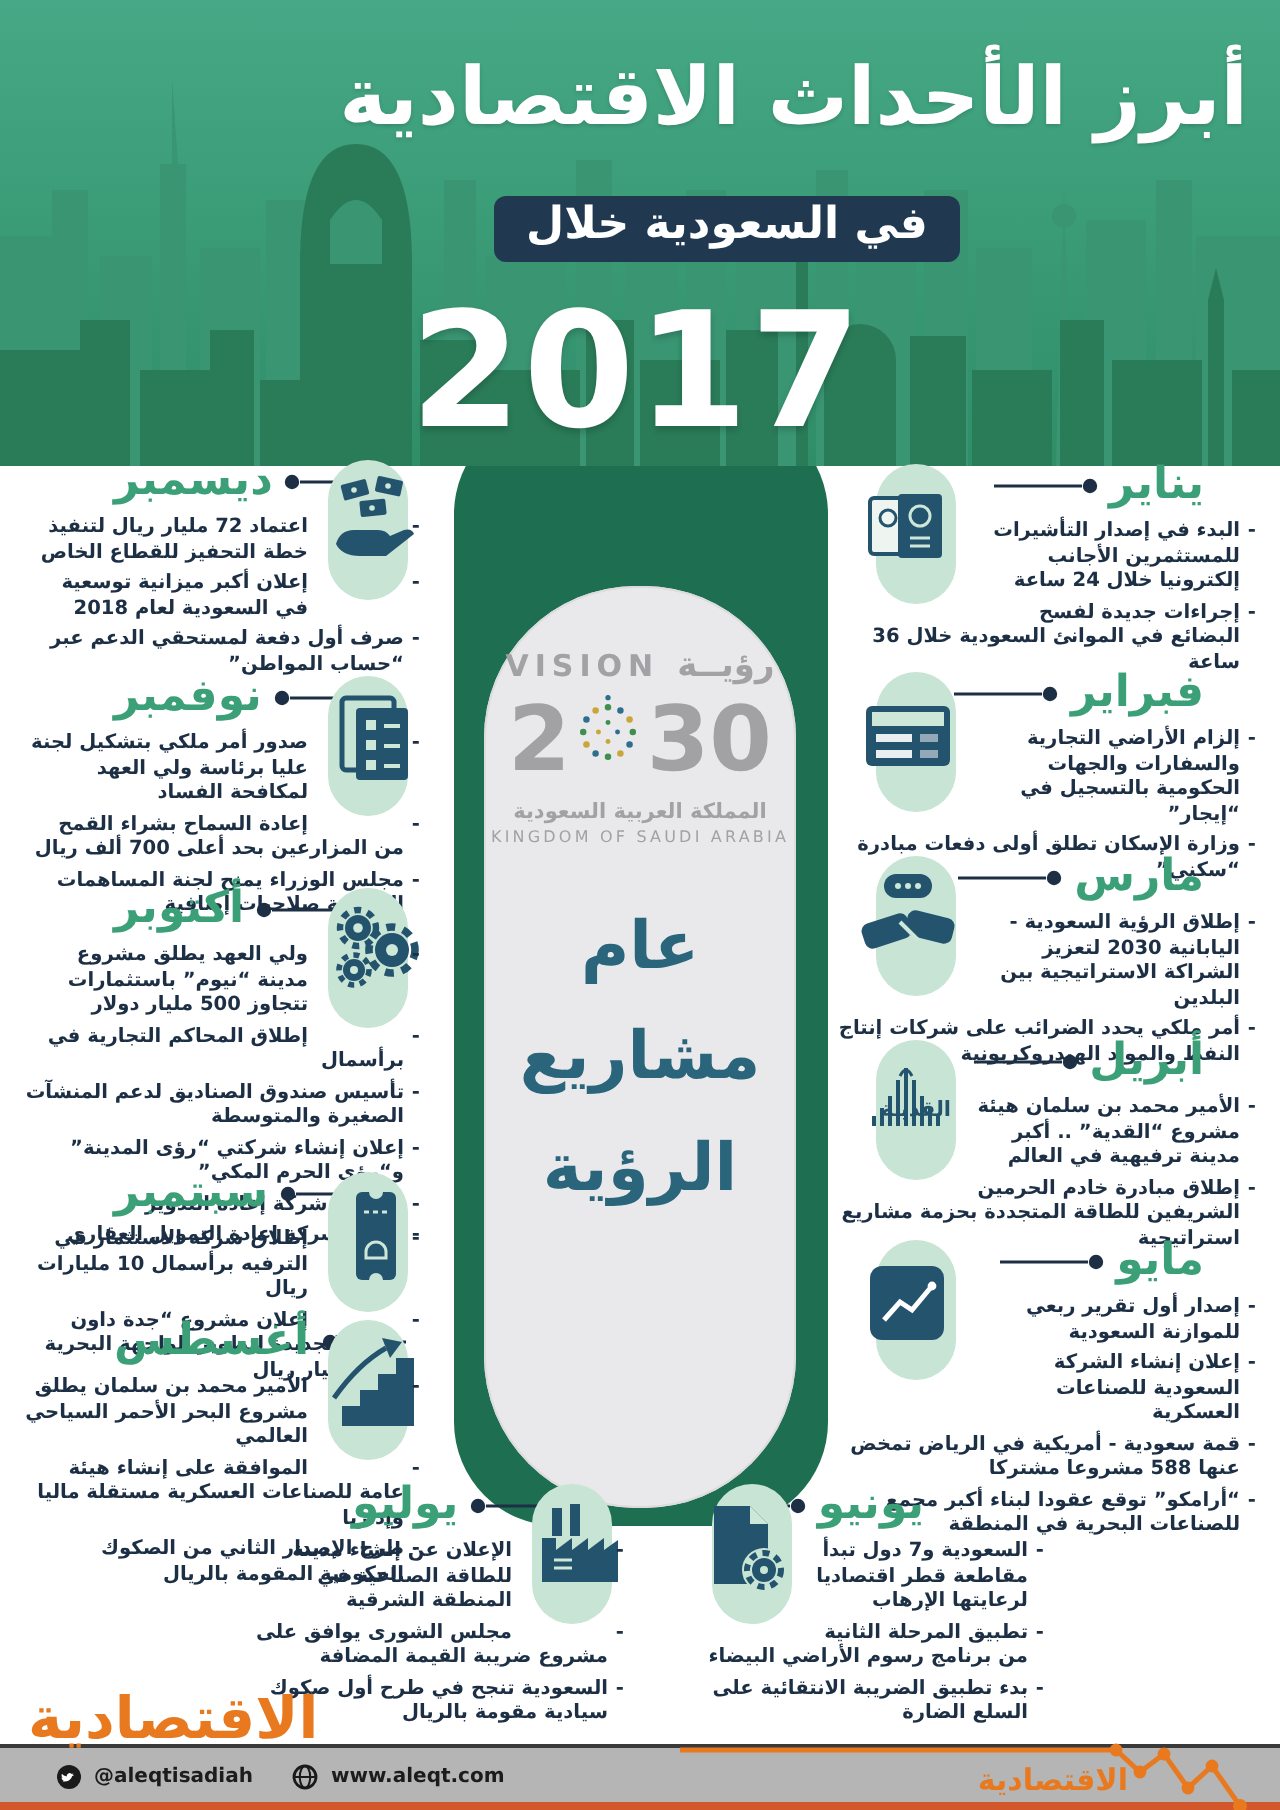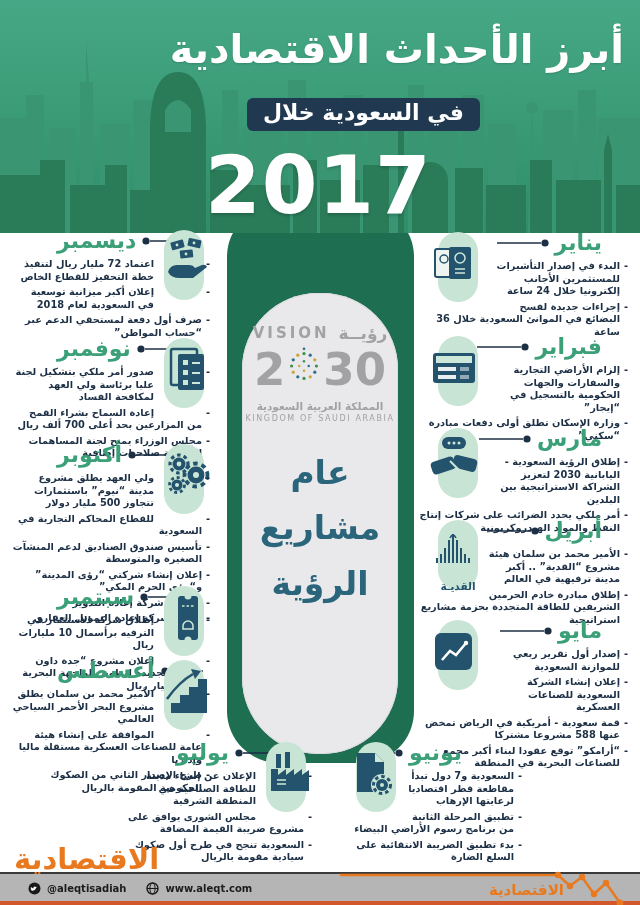--- a/index.html
+++ b/index.html
@@ -43,21 +43,21 @@
   .month-right .mhead { justify-content:flex-end; padding-right:26px; }
   .month-left  .mhead { justify-content:flex-start; padding-left:45px; }
   .month h3 { color:#3ba078; font-size:22px; font-weight:800; direction:rtl; line-height:1; }
   .conn { flex:none; }
   .capsule { width:40px; height:70px; border-radius:20px; background:#c7e4d4; position:relative; }
   .month-right .capsule { float:left; margin:4px 10px 2px 28px; }
   .month-left  .capsule { float:left; margin:4px 6px 2px 10px; }
   .capsule svg { position:absolute; width:50px; height:50px; top:7px; }
   .month-right .capsule svg { left:-9px; }
   .month-left  .capsule svg { left:-1px; }
-  .q-label { position:absolute; top:60px; left:-6px; width:52px; text-align:center;
+  .q-label { position:absolute; top:29px; left:-6px; width:52px; text-align:center;
              font-size:10.5px; font-weight:800; color:#24536e; direction:rtl; }
   .events { list-style:none; font-size:9.8px; font-weight:bold; color:#1c2f45;
             line-height:1.28; text-align:right; margin-top:2px; }
   .events li { position:relative; padding-right:8px; margin-bottom:3px; }
   .events li::before { content:"-"; position:absolute; right:0; top:0; }
   .m-jul { left:126px; top:738px; width:186px; }
   .m-jul .mhead { padding-left:50px; }
   .m-jun { left:334px; top:738px; width:188px; }
   .m-jun .mhead { padding-right:60px; }
   .m-jun .capsule { margin:4px 8px 2px 22px; }
@@ -383,21 +383,21 @@
       </div>
     <div class="mhead">
       <h3>أكتوبر</h3>
       <svg class="conn" width="44" height="12" viewBox="0 0 44 12">
           <circle cx="5" cy="6" r="3.6" fill="#1c2f45"></circle>
           <path d="M9 6 H43" stroke="#1c2f45" stroke-width="1.6"></path>
         </svg>
     </div>
     <ul class="events">
       <li>ولي العهد يطلق مشروع مدينة “نيوم” باستثمارات تتجاوز 500 مليار دولار</li>
-      <li>للقطاع المحاكم التجارية في السعودية</li>
+      <li>إطلاق المحاكم التجارية في برأسمال</li>
       <li>تأسيس صندوق الصناديق لدعم المنشآت الصغيرة والمتوسطة</li>
       <li>إعلان إنشاء شركتي “رؤى المدينة” و“رؤى الحرم المكي”</li>
       <li>تأسيس شركة إعادة التدوير</li>
       <li>إطلاق شركة إعادة التمويل العقاري</li>
     </ul>
   </div>
 
   <div class="month month-left" style="top:582px">
     <div class="capsule" style="float:right">
         <svg viewBox="0 0 50 50">

